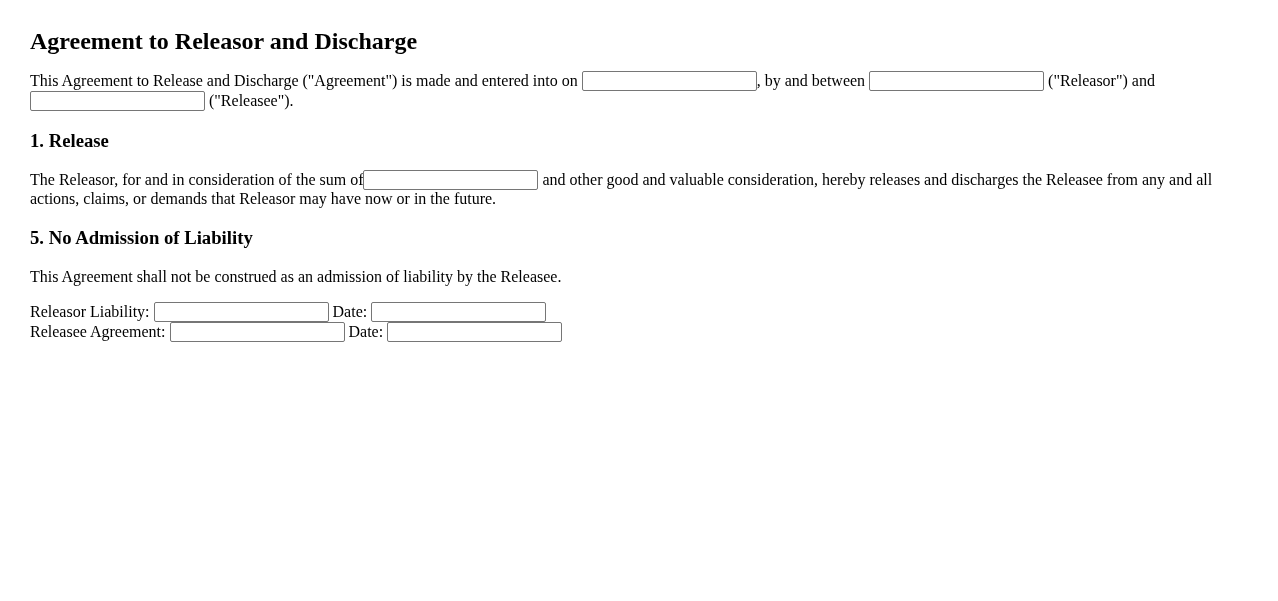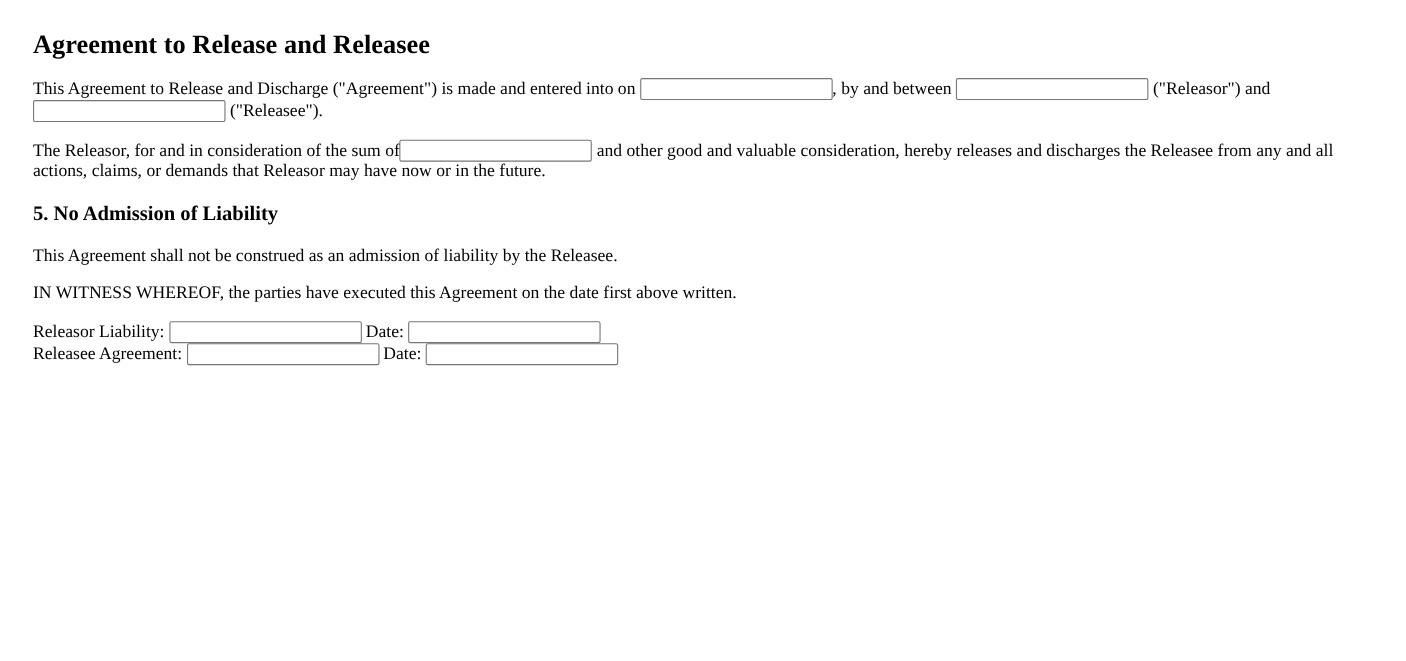--- a/index.html
+++ b/index.html
@@ -46,44 +46,44 @@
     font-family: "Liberation Sans", sans-serif;
     font-size: 13.3px;
     vertical-align: baseline;
   }
 </style>
 </head>
 <body>
 
 <main class="doc">
 
-  <h1 class="doc-title">Agreement to Release and Releasee</h1>
+  <h1 class="doc-title">Agreement to Releasor and Discharge</h1>
 
   <p>
     <span>This Agreement to Release and Discharge ("Agreement") is made and entered into on</span>
     <input type="text" value="" style=""><span>, by and between</span>
     <input type="text" value="" style="">
     <span>("Releasor") and</span>
     <input type="text" value="" style="">
     <span>("Releasee").</span>
   </p>
 
+  <h3 class="section-heading">1. Release</h3>
 
   <p>
     <span>The Releasor, for and in consideration of the sum of</span><input type="text" value="" style="">
     <span>and other good and valuable consideration, hereby releases and discharges the Releasee from any and all actions, claims, or demands that Releasor may have now or in the future.</span>
   </p>
 
   <h3 class="section-heading">5. No Admission of Liability</h3>
 
   <p>This Agreement shall not be construed as an admission of liability by the Releasee.</p>
 
 
 
-  <p>IN WITNESS WHEREOF, the parties have executed this Agreement on the date first above written.</p>
 
   <p>
     <span>Releasor Liability:</span>
     <input type="text" value="" style="">
     <span>Date:</span>
     <input type="text" value="" style=""><br>
     <span>Releasee Agreement:</span>
     <input type="text" value="" style="">
     <span>Date:</span>
     <input type="text" value="" style="">

